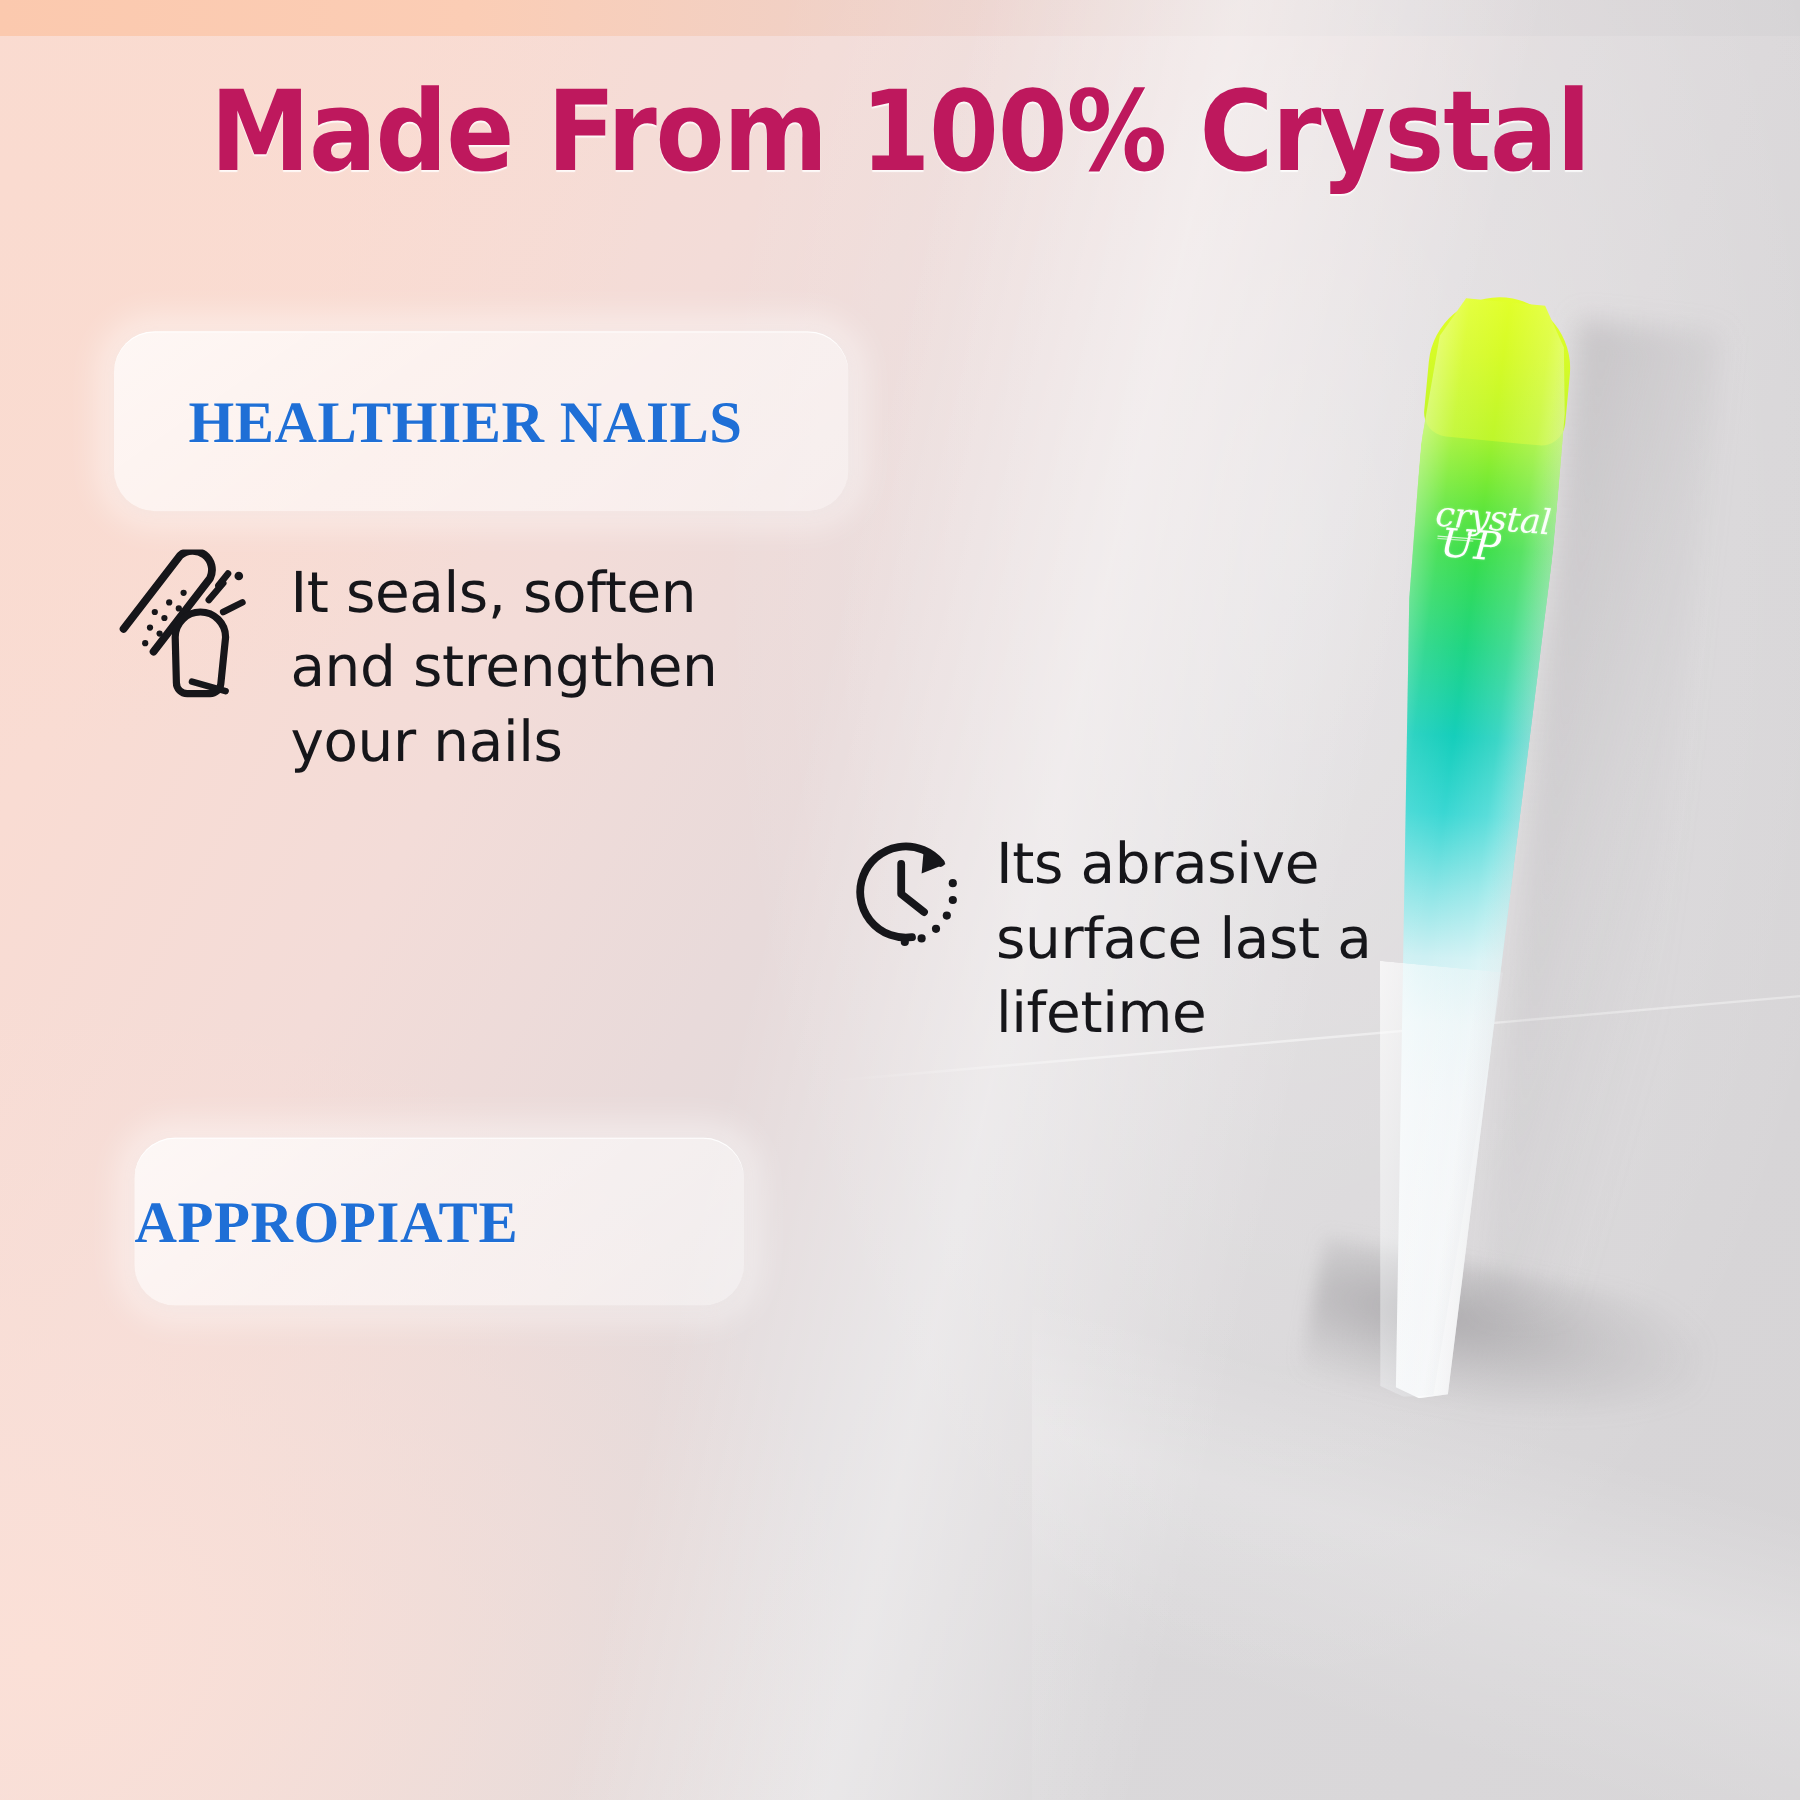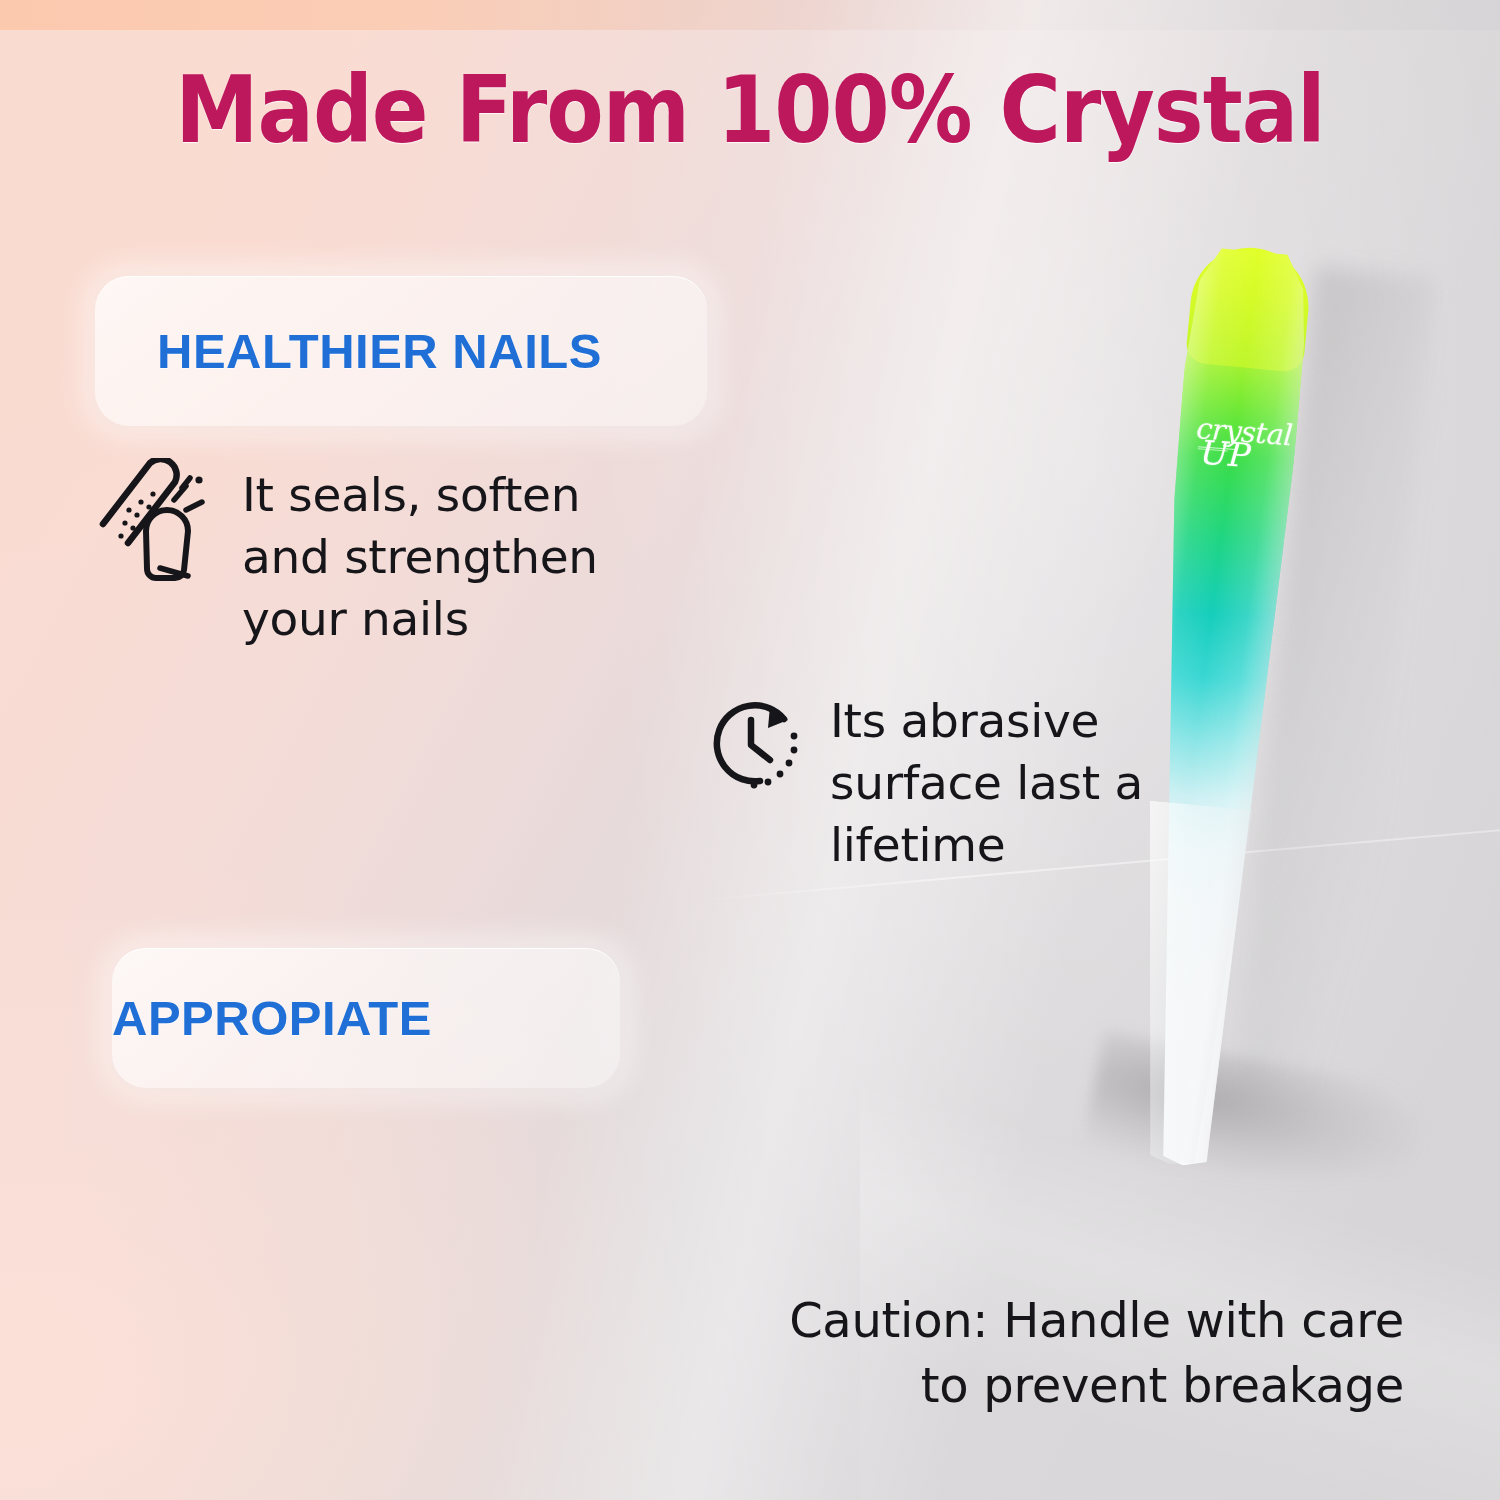--- a/index.html
+++ b/index.html
@@ -176,21 +176,21 @@
     display:flex; align-items:center;
     background:linear-gradient(145deg, rgba(255,255,255,.78) 0%, rgba(255,255,255,.62) 40%, rgba(255,255,255,.50) 100%);
     box-shadow:
       0 0 26px 14px rgba(255,255,255,.42),
       inset 0 1px 0 rgba(255,255,255,.9),
       0 2px 10px rgba(180,160,160,.10);
   }
   .badge-label {
     color:#1f6fd6;
     font-weight:700;
-    font-family:Liberation Sans, sans-serif;
+    font-family:Liberation Serif, serif;
     letter-spacing:0.5px;
     white-space:nowrap;
     text-shadow:0 1px 1px rgba(255,255,255,.7);
   }
 
   #badge-healthier { left:95px;  top:276px;  width:612px; height:150px; padding-left:62px; }
   #badge-healthier .badge-label { font-size:49px; }
 
   #badge-durable   { left:712px; top:496px;  width:434px; height:140px; padding-left:83px; }
   #badge-durable   .badge-label { font-size:50px; }
@@ -323,18 +323,14 @@
       </svg>
     </span>
     <span class="feature-text">Its abrasive surface last a lifetime</span>
   </div>
 
   <div class="badge" id="badge-appropiate">
     <span class="badge-label">APPROPIATE</span>
   </div>
 
 
-  <div id="caution">
-    <div>Caution: Handle with care</div>
-    <div>to prevent breakage</div>
-  </div>
 
 </div>
 
 </body></html>

